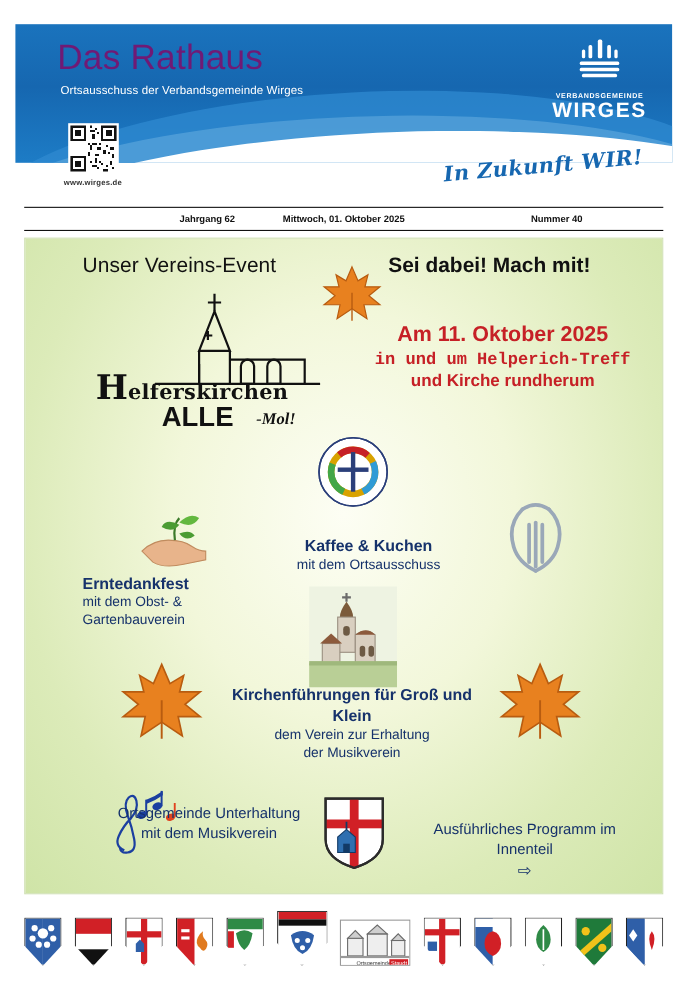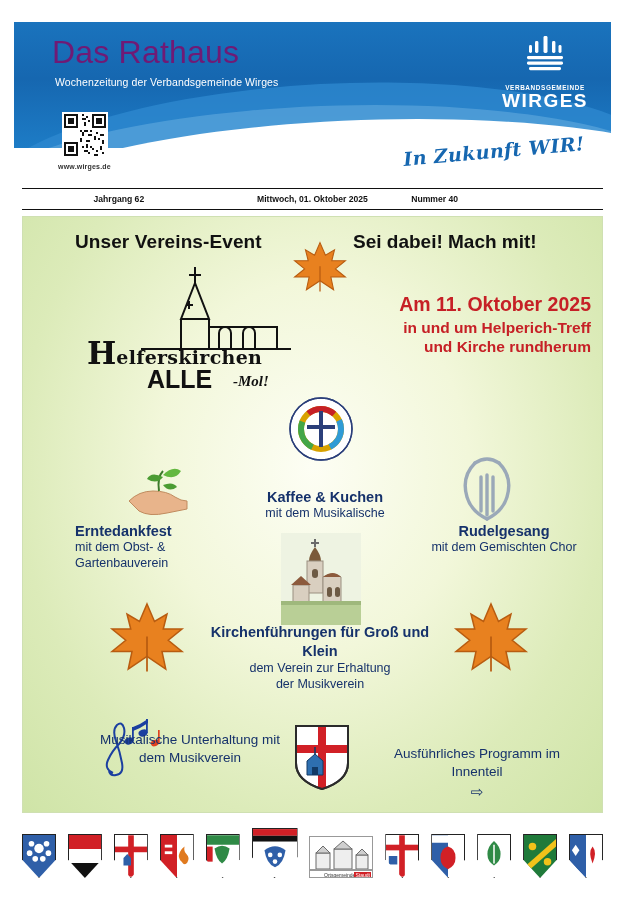--- a/index.html
+++ b/index.html
@@ -129,41 +129,41 @@
     left: 22px; top: 188px;
     width: 581px; height: 22px;
     border-top: 1.4px solid #111;
     border-bottom: 1.4px solid #111;
     display: flex;
     align-items: center;
     font-size: 8.6px;
     font-weight: bold;
     color: #111;
   }
-  .infobar .left { width: 33%; text-align: center; padding-left: 2px; }
+  .infobar .left { width: 33%; text-align: right; padding-left: 2px; }
   .infobar .mid  { width: 34%; text-align: center; }
-  .infobar .right{ width: 33%; text-align: left; padding-right: 2px; }
+  .infobar .right{ width: 33%; text-align: center; padding-right: 2px; }
 
   
   .poster {
     position: absolute;
     left: 22px; top: 216px;
     width: 581px; height: 597px;
     background:
       radial-gradient(ellipse at 50% 42%, #fdfef4 0%, #f2f7da 38%, #dcebb9 72%, #cfe4a7 100%);
     border: 1px solid #cfe0b2;
     overflow: hidden;
   }
   .poster-inner { position: absolute; inset: 0; }
 
   .txt { position: absolute; }
 
   .hd-left {
     left: 52px; top: 14px;
-    font-size: 19px; font-weight: bold; color: #111;
+    font-size: 19px; font-weight: normal; color: #111;
     letter-spacing: .1px;
   }
   .hd-right {
     left: 330px; top: 14px;
     font-size: 19px; font-weight: bold; color: #111; text-align: right;
   }
 
   
   .hk-block { position: absolute; left: 58px; top: 44px; width: 230px; height: 130px; }
   .hk-word {
@@ -181,34 +181,34 @@
   }
   .hk-mol {
     position: absolute; left: 152px; top: 112px;
     font-family: Liberation Serif, serif;
     font-style: italic; font-size: 15px; font-weight: bold; color: #111;
   }
 
   .date-block {
     left: 300px; top: 76px;
     width: 268px;
-    text-align: right;
+    text-align: center;
     color: #c62026;
     font-weight: bold;
   }
   .date-block .l1 { font-size: 19.5px; line-height: 1.18; }
   .date-block .l2 { font-size: 19.5px; line-height: 1.18; }
-  .date-block .l3 { font-size: 15.5px; line-height: 1.25; margin-top: 2px; }
+  .date-block .l3 { font-size: 15.5px; line-height: 1.25; margin-top: 2px; font-family: Liberation Mono, monospace; }
   .date-block .l4 { font-size: 15.5px; line-height: 1.25; }
 
   .item-title { font-weight: bold; color: #16326b; }
   .item-sub   { color: #16326b; }
 
   .blk-kaffee {
-    left: 192px; top: 272px; width: 220px; text-align: center;
+    left: 202px; top: 272px; width: 220px; text-align: center;
   }
   .blk-kaffee .t { font-size: 14.5px; }
   .blk-kaffee .s { font-size: 12.5px; margin-top: 1px; }
 
   .blk-ernte {
     left: 52px; top: 306px; width: 178px; text-align: left;
   }
   .blk-ernte .t { font-size: 14.5px; }
   .blk-ernte .s { font-size: 12.5px; line-height: 1.25; margin-top: 1px; }
 
@@ -275,21 +275,21 @@
 <div class="page">
 
   <div class="masthead">
     <div class="mast-blue">
       <div class="mast-wave1"></div>
       <div class="mast-wave2"></div>
       <div class="mast-wave3"></div>
     </div>
 
     <div class="mast-title">Das Rathaus</div>
-    <div class="mast-sub">Wochenzeitung der Verbandsgemeinde Wirges</div>
+    <div class="mast-sub">Ortsausschuss der Verbandsgemeinde Wirges</div>
 
     <div class="logo-wrap">
       <svg class="logo-mark" width="60" height="52" viewBox="0 0 60 52">
         <path d="M30 2 L54 2 L54 30 Q54 44 30 50 Q6 44 6 30 L6 2 Z" fill="#ffffff" opacity="0"></path>
         <g fill="#ffffff">
           <rect x="28.5" y="6" width="4" height="17" rx="1.4"></rect>
           <rect x="20" y="11" width="3.4" height="12" rx="1.4"></rect>
           <rect x="37" y="11" width="3.4" height="12" rx="1.4"></rect>
           <rect x="14" y="15" width="3" height="8" rx="1.4"></rect>
           <rect x="43.5" y="15" width="3" height="8" rx="1.4"></rect>
@@ -421,32 +421,28 @@
           <path d="M44 8 q14 14 8 34 q-4 14 -20 22"></path>
           <path d="M20 8 q12 -8 24 0"></path>
           <path d="M26 22 L26 56"></path>
           <path d="M32 20 L32 60"></path>
           <path d="M38 22 L38 56"></path>
         </g>
       </svg>
 
       <div class="txt blk-kaffee">
         <div class="t item-title">Kaffee &amp; Kuchen</div>
-        <div class="s item-sub">mit dem Musikalische</div>
+        <div class="s item-sub">mit dem Ortsausschuss</div>
       </div>
 
       <div class="txt blk-ernte">
         <div class="t item-title">Erntedankfest</div>
         <div class="s item-sub">mit dem Obst- &amp; Gartenbauverein</div>
       </div>
 
-      <div class="txt blk-rudel">
-        <div class="t item-title">Rudelgesang</div>
-        <div class="s item-sub">mit dem Gemischten Chor</div>
-      </div>
 
       <svg style="position:absolute; left:258px; top:316px;" width="80" height="92" viewBox="0 0 80 92">
         <rect x="0" y="0" width="80" height="92" fill="#eef3e2"></rect>
         <g>
           <path d="M34 6 L34 14 M30 10 L38 10" stroke="#6b6b6b" stroke-width="2"></path>
           <path d="M34 14 q-6 8 -6 14 l12 0 q0 -6 -6 -14 Z" fill="#7b5a3a"></path>
           <rect x="26" y="28" width="16" height="32" fill="#d9cfc0" stroke="#9a8f80"></rect>
           <rect x="31" y="36" width="6" height="9" rx="3" fill="#6d5a44"></rect>
           <path d="M42 44 q10 -6 18 0 l0 26 l-18 0 Z" fill="#d9cfc0" stroke="#9a8f80"></path>
           <path d="M42 44 q10 -8 18 0" fill="#8c5a3c"></path>
@@ -483,21 +479,21 @@
           <ellipse cx="36" cy="26" rx="4.6" ry="3.4" transform="rotate(-20 36 26)"></ellipse>
           <rect x="39" y="12" width="1.8" height="14"></rect>
           <ellipse cx="50" cy="18" rx="4.6" ry="3.4" transform="rotate(-20 50 18)"></ellipse>
           <rect x="53" y="4" width="1.8" height="14"></rect>
           <path d="M40 12 q8 -3 15 -8 l0 4 q-7 5 -15 8 Z"></path>
           <ellipse cx="62" cy="28" rx="4.2" ry="3.1" transform="rotate(-20 62 28)" fill="#e0431f"></ellipse>
           <rect x="65" y="15" width="1.7" height="13" fill="#e0431f"></rect>
         </g>
       </svg>
 
-      <div class="txt blk-musik">Musikalische Unterhaltung mit dem Musikverein</div>
+      <div class="txt blk-musik">Ortsgemeinde Unterhaltung mit dem Musikverein</div>
 
       <svg style="position:absolute; left:270px; top:506px;" width="58" height="68" viewBox="0 0 58 68">
         <path d="M3 3 L55 3 L55 40 Q55 58 29 66 Q3 58 3 40 Z" fill="#ffffff" stroke="#2b2b2b" stroke-width="2"></path>
         <rect x="25" y="3" width="8" height="63" fill="#d12026"></rect>
         <rect x="3" y="22" width="52" height="8" fill="#d12026"></rect>
         <g>
           <path d="M14 52 L14 38 L22 31 L30 38 L30 52 Z" fill="#2e6fb0" stroke="#123a66" stroke-width="1"></path>
           <path d="M22 24 L22 31" stroke="#123a66" stroke-width="1.6"></path>
           <rect x="19" y="44" width="6" height="8" fill="#123a66"></rect>
         </g>

